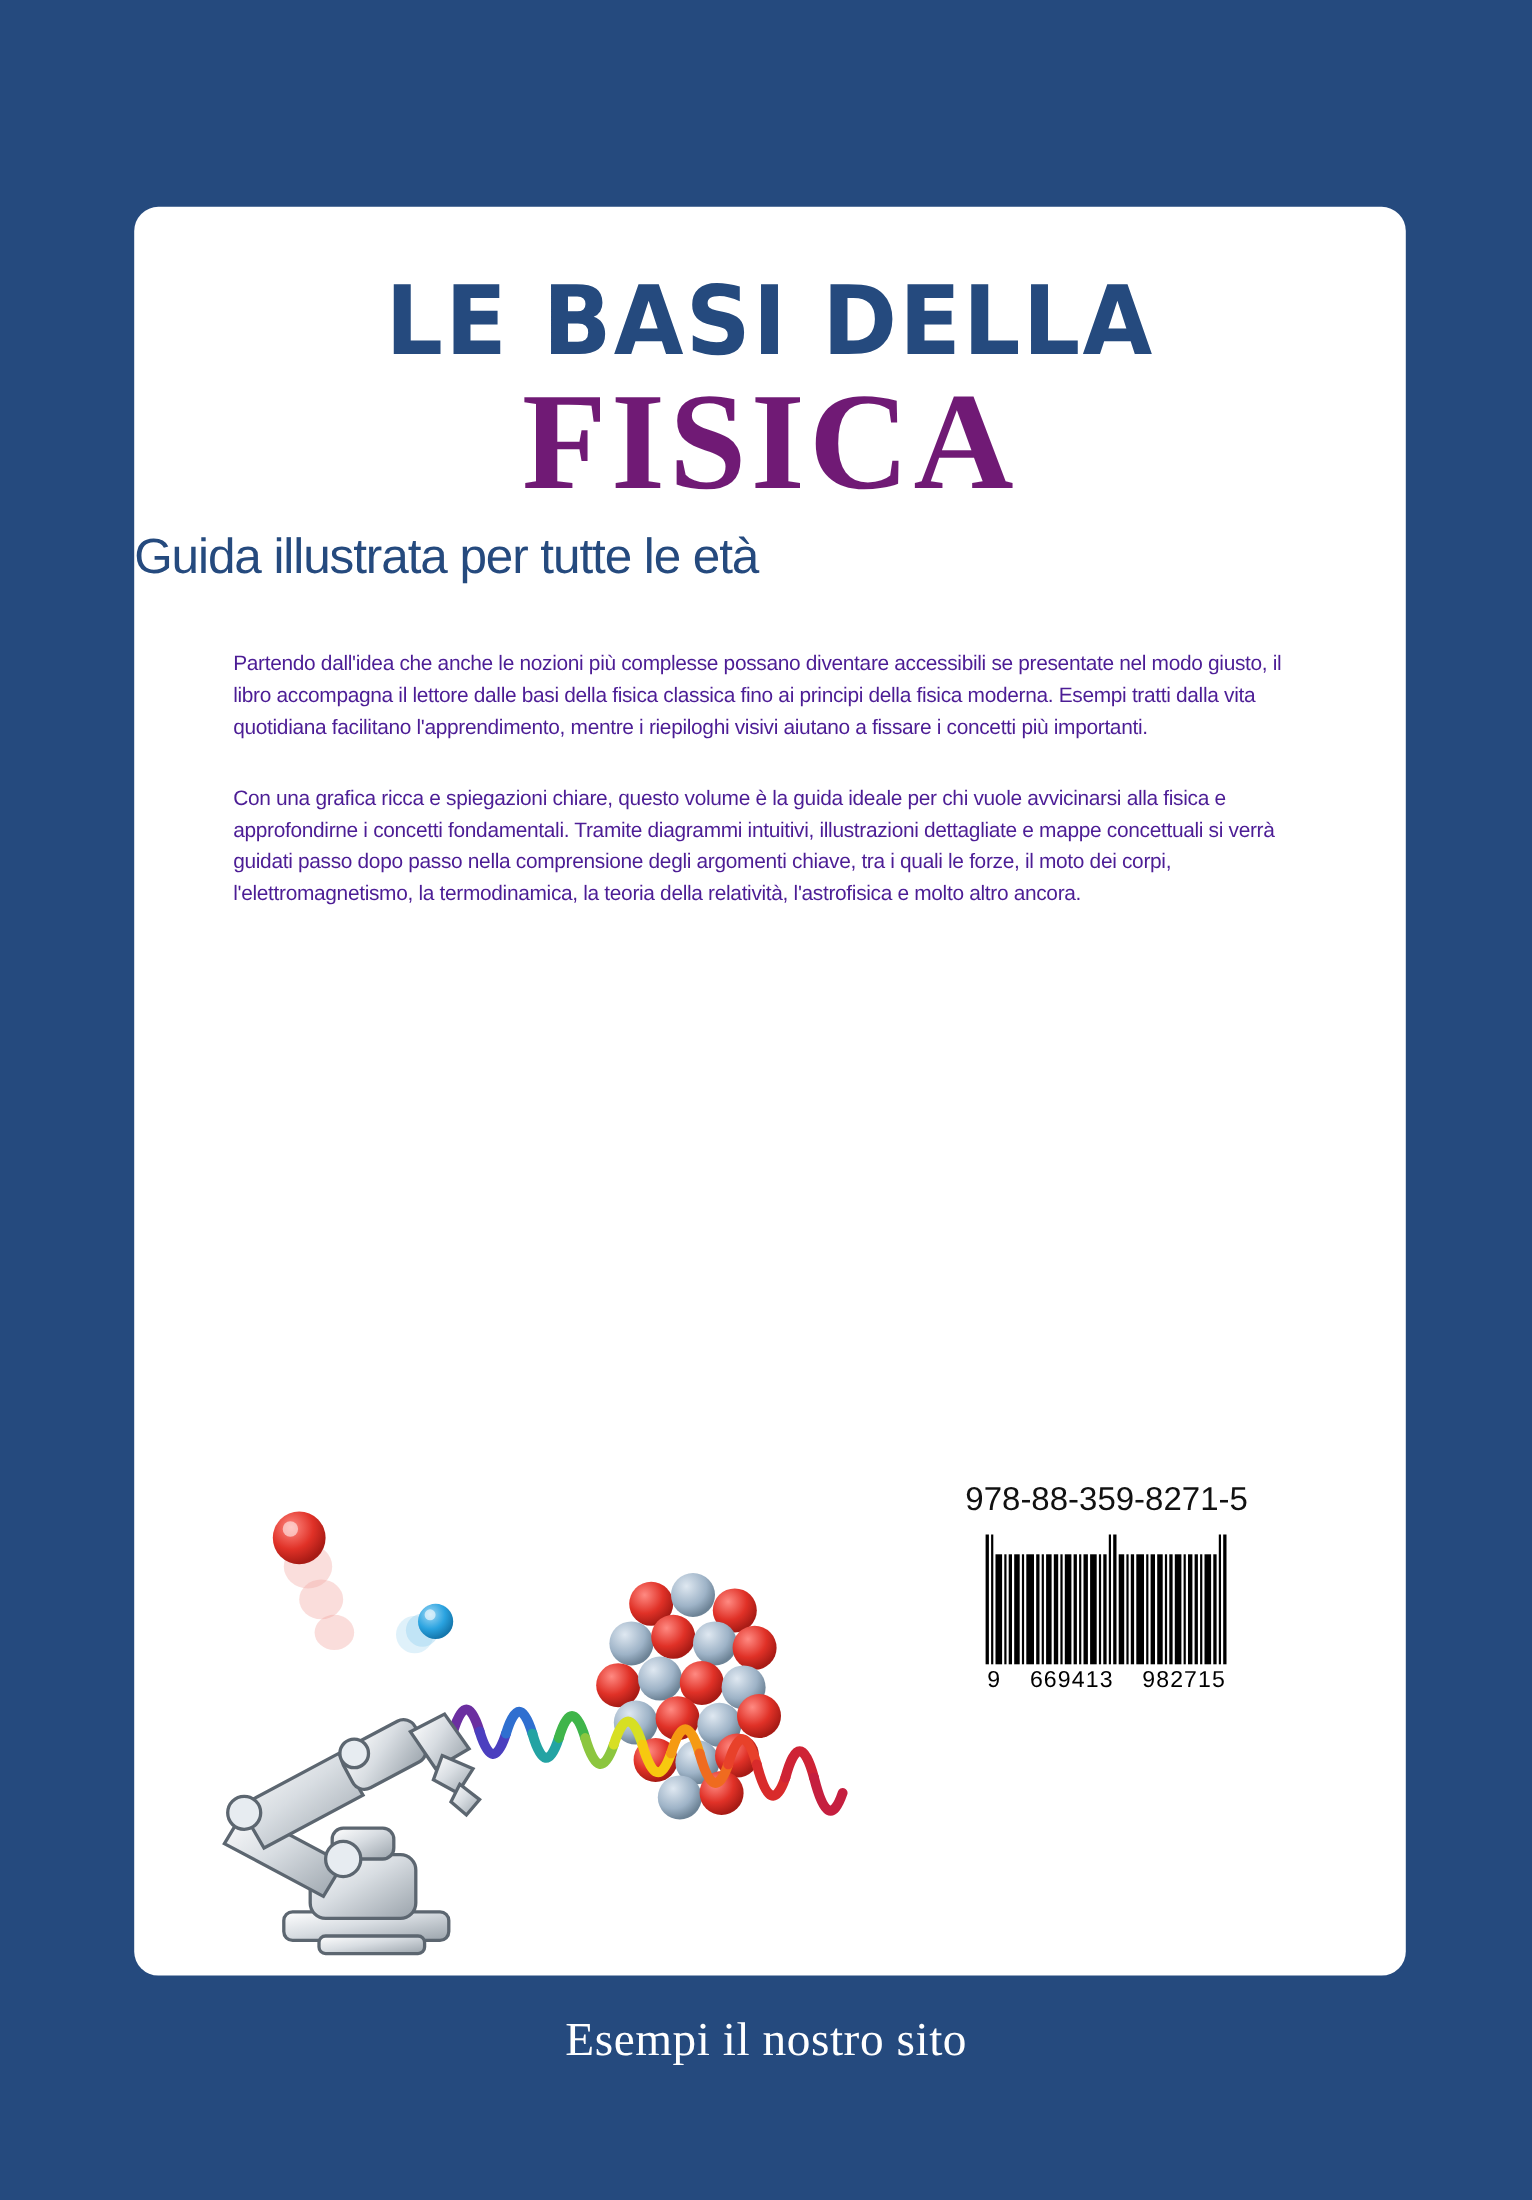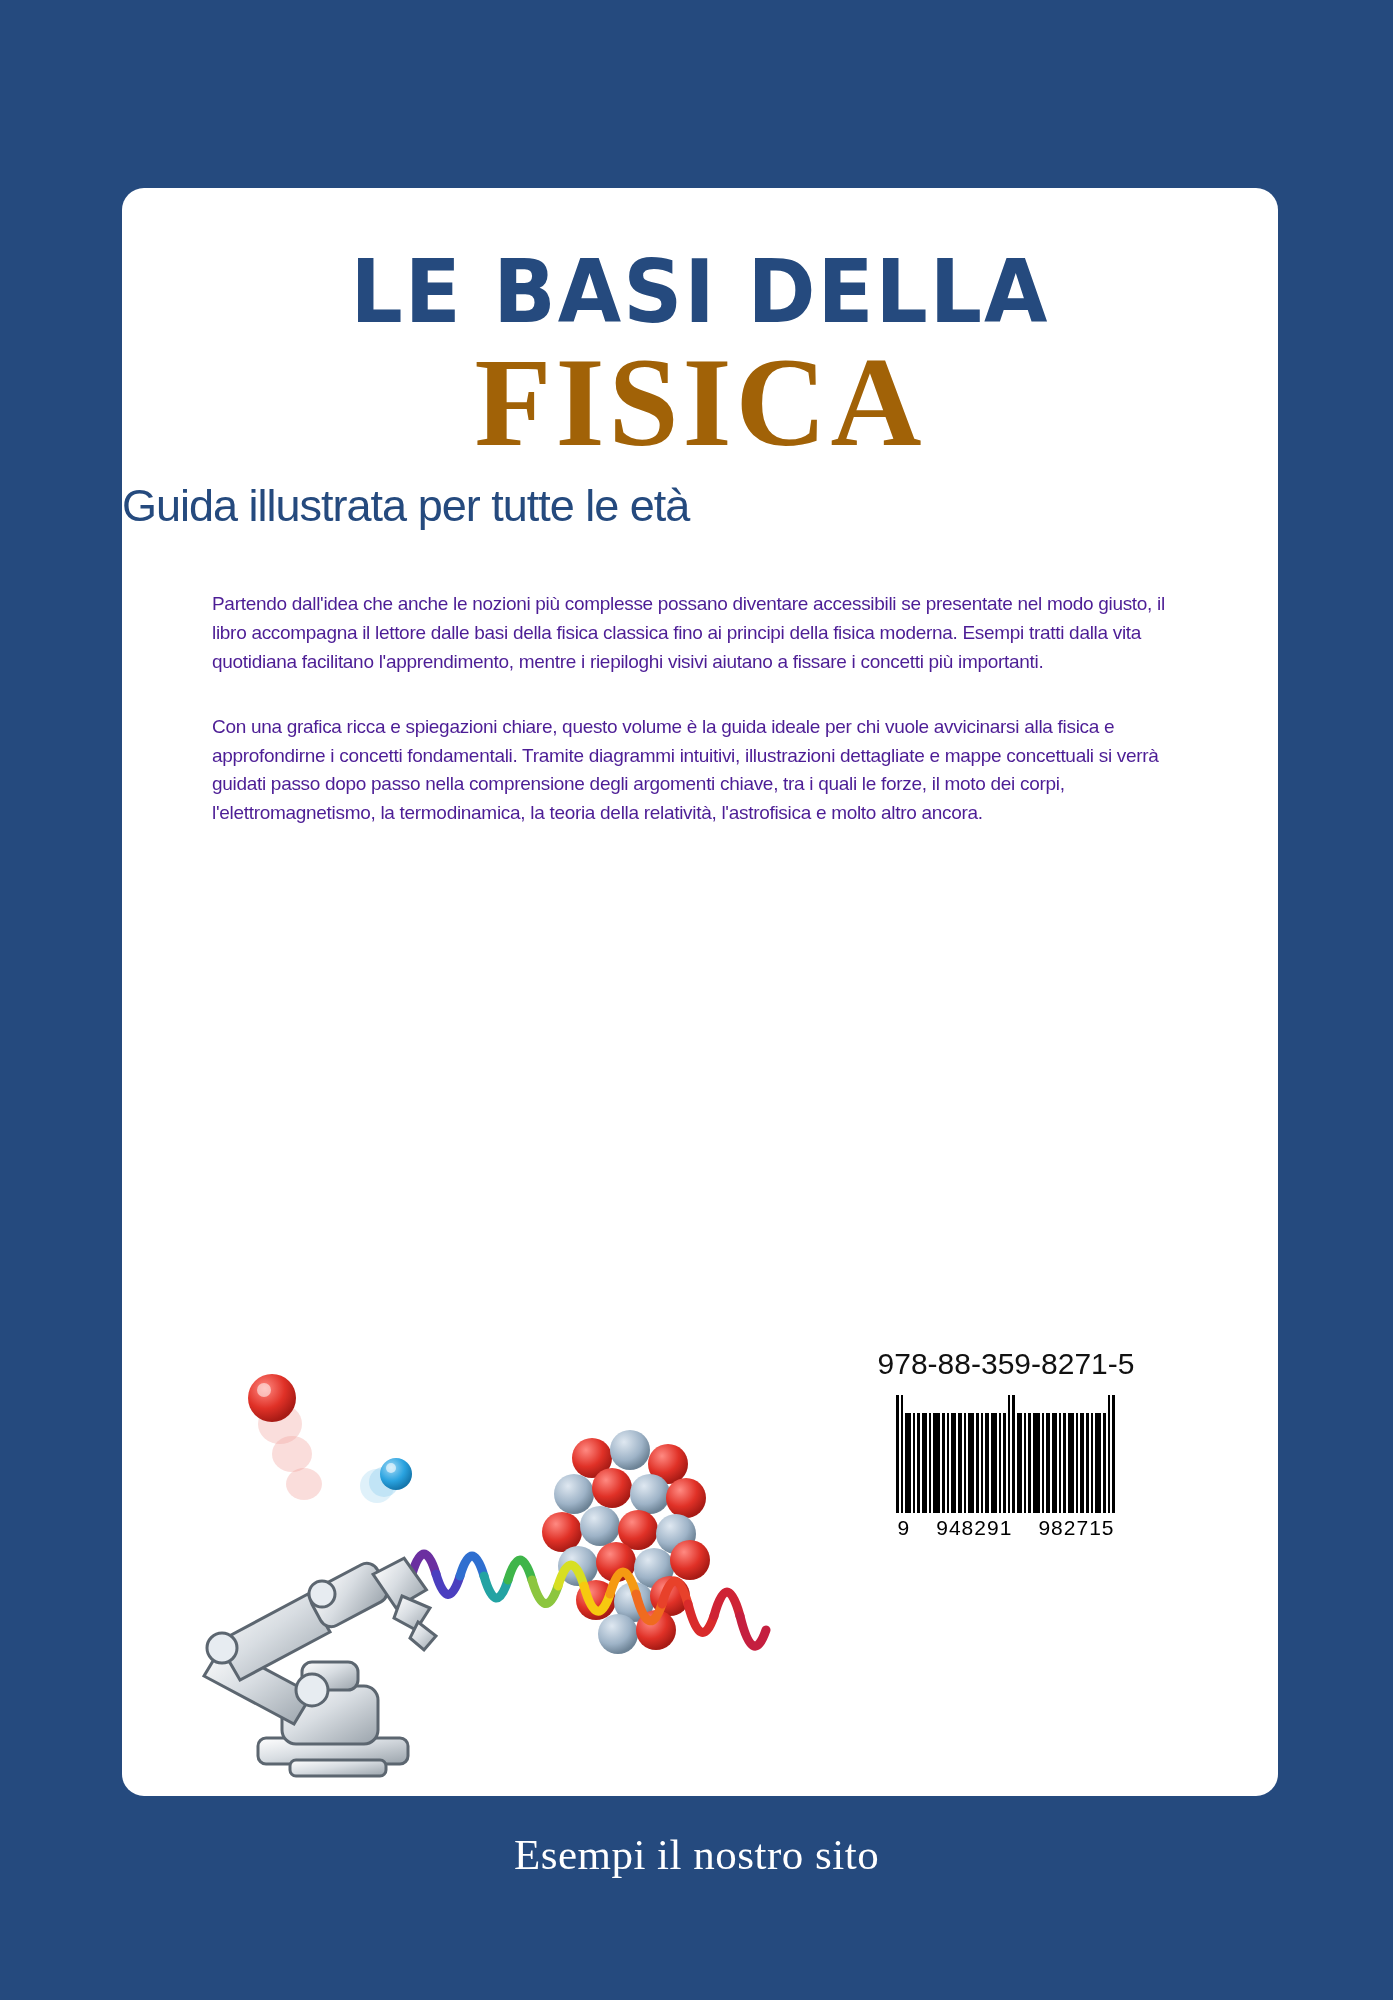--- a/index.html
+++ b/index.html
@@ -43,21 +43,21 @@
     font-family: "DejaVu Sans", sans-serif;
     font-weight: bold;
     font-size: 82px;
     letter-spacing: 2px;
     line-height: 1.05;
     transform: scaleY(1.06);
   }
   .title-main {
     margin: 6px 0 0 0;
     text-align: center;
-    color: #a16207;
+    color: #701a75;
     font-family: "Liberation Serif", serif;
     font-weight: bold;
     font-size: 126px;
     letter-spacing: 4px;
     line-height: 1;
   }
   .subtitle {
     margin: 14px 0 0 0;
     text-align: left;
     color: #254a7e;
@@ -314,21 +314,21 @@
             <i style="width:4px;height:100px"></i>
             <i style="width:3px;height:100px"></i>
             <i style="width:2px;height:100px"></i>
             <i style="width:6px;height:100px"></i>
             <i style="width:3px;height:100px"></i>
             <i style="width:2px;height:118px"></i>
             <i style="width:3px;height:118px"></i>
           </div>
           <div class="barcode-digits">
             <span>9</span>
-            <span>948291</span>
+            <span>669413</span>
             <span>982715</span>
           </div>
         </div>
       </div>
     </div>
 
   </div>
 
   <div class="footer">
     <div class="footer-line1">Esempi il nostro sito</div>

